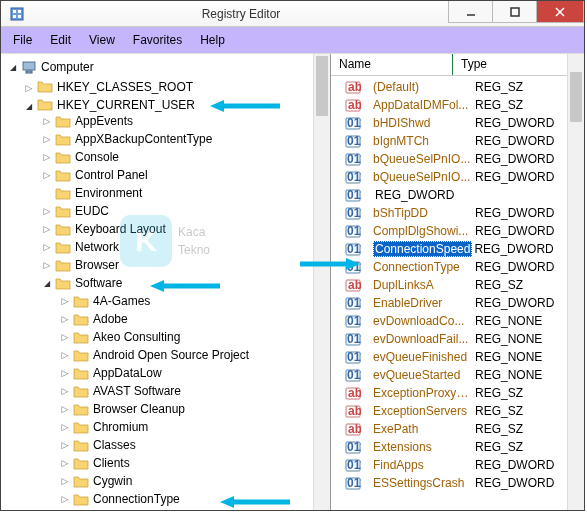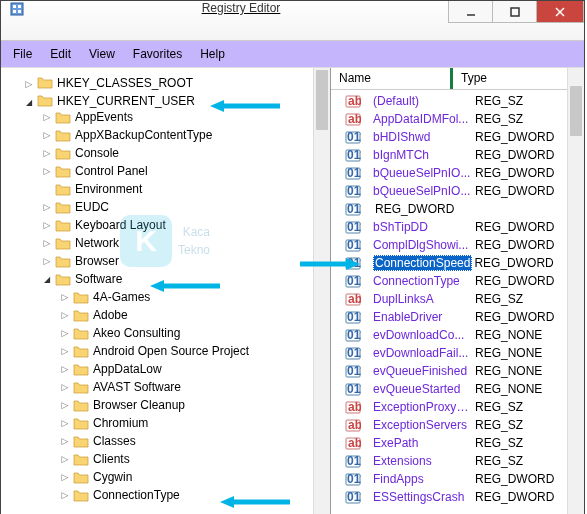--- a/index.html
+++ b/index.html
@@ -1,18 +1,18 @@
 <!DOCTYPE html>
 <html><head>
 <meta charset="utf-8">
 <style>
 * { box-sizing: border-box; margin: 0; padding: 0; font-family: "Segoe UI", Tahoma, sans-serif; font-size: 12px; }
 body { background: #fff; width: 587px; height: 514px; overflow: hidden; position: relative; }
 .window { width: 585px; border: 1px solid #444; background: #fff; position: relative; }
-.titlebar { height: 40px; background: linear-gradient(#fff,#f4f4f4); display: flex; align-items: flex-start; border-bottom: 1px solid #ccc; text-decoration: underline; }
+.titlebar { height: 26px; background: linear-gradient(#fff,#f4f4f4); display: flex; align-items: center; border-bottom: 1px solid #ccc; }
 .titlebar .appicon { width: 16px; height: 16px; margin: 0 8px; }
 .titlebar .title { flex: 1; text-align: center; color: #333; }
 .winbtns { display: flex; height: 100%; }
 .winbtn { width: 45px; height: 22px; border: 1px solid #bbb; border-top: none; display: flex; align-items: center; justify-content: center; background: #f8f8f8; margin-left: -1px; }
 .winbtn.close { background: #c9453d; color: #fff; width: 48px; }
 .winbtn.close svg path { stroke: #fff; }
 .menubar { display: flex; padding: 2px 4px; gap: 2px; background: #c4b5fd; border-bottom: 1px solid #ddd; }
 .menuitem { padding: 4px 8px; }
 .content { display: flex; height: 456px; }
 .treepane { width: 330px; border-right: 1px solid #999; position: relative; overflow: hidden; }
@@ -22,38 +22,38 @@
 .node .icon { width: 16px; height: 16px; margin-right: 4px; display: inline-flex; align-items: center; justify-content: center; }
 .node .label { color: #000; }
 .indent0 { padding-left: 2px; }
 .indent1 { padding-left: 18px; align-items: flex-end; }
 .indent2 { padding-left: 36px; }
 .indent3 { padding-left: 54px; }
 .folder { fill: #f9d472; stroke: #c99a2e; }
 .computer-icon rect { fill: #9fbbd8; stroke: #3a5b7d; }
 .listpane { flex: 1; position: relative; overflow: hidden; }
 .listheader { display: flex; height: 22px; border-bottom: 1px solid #ccc; background: #fff; }
-.col { padding: 3px 8px; border-right: 3px solid #15803d; }
+.col { padding: 3px 8px; border-right: 1px solid #15803d; }
 .col.name { width: 122px; }
 .col.type { flex: 1; }
 .rows { padding-top: 2px; }
 .row { display: flex; height: 18px; align-items: center; padding-left: 6px; }
 .row .vicon { width: 32px; height: 16px; margin-right: 4px; display: inline-flex; align-items: center; justify-content: center; }
-.row .vname { width: 100px; overflow: hidden; text-overflow: ellipsis; white-space: nowrap; color: #6d28d9; }
+.row .vname { width: 100px; overflow: hidden; text-overflow: ellipsis; white-space: nowrap; color: #a16207; }
 .row .vtype { color: #000; padding-left: 2px; }
 .row.selected .vname { background: #0a64c8; color: #fff; border: 1px dotted #fff; padding: 0 1px; width: auto; }
 .vscroll { position: absolute; top: 0; right: 0; bottom: 0; width: 17px; background: #f1f1f1; border-left: 1px solid #ddd; }
 .vscroll .thumb { position: absolute; left: 2px; right: 2px; background: #c8c8c8; border-radius: 1px; }
 .arrow { position: absolute; pointer-events: none; }
 .arrow svg { overflow: visible; }
 .arrow-line { stroke: #00b5e6; stroke-width: 5; }
 .arrow-head { fill: #00b5e6; }
 .watermark { position: absolute; left: 120px; top: 215px; opacity: 0.22; display: flex; align-items: center; gap: 6px; pointer-events:none;}
 .watermark .wbox { width: 52px; height: 52px; border-radius: 10px; background: #39c2e8; display: flex; align-items: center; justify-content: center; color: #fff; font-size: 30px; font-weight: bold; }
-.watermark .wtext { color: #0369a1; font-size: 18px; line-height: 18px; text-align: right; }
+.watermark .wtext { color: #000000; font-size: 18px; line-height: 18px; }
 .tri-right::before { content: "▷"; font-size: 9px; color: #777;}
 .tri-down::before { content: "◢"; font-size: 8px; color: #333; }
 </style>
 </head>
 <body>
 
 <div class="window">
   <div class="titlebar">
     <span class="appicon">
       <svg width="16" height="16">
@@ -88,20 +88,30 @@
     <div class="menuitem">File</div>
     <div class="menuitem">Edit</div>
     <div class="menuitem">View</div>
     <div class="menuitem">Favorites</div>
     <div class="menuitem">Help</div>
   </div>
 
   <div class="content">
     <div class="treepane">
       <div class="inner" id="tree-inner">
+          <div class="node indent0">
+            <span class="expander tri-down"></span>
+            <span class="icon">
+              <svg class="computer-icon" width="16" height="14">
+                <rect x="2" y="2" width="12" height="8" stroke-width="0.8"></rect>
+                <rect x="5" y="11" width="6" height="2" fill="#7a94b0"></rect>
+              </svg>
+            </span>
+            <span class="label">Computer</span>
+          </div>
           <div class="node indent1">
             <span class="expander tri-right"></span>
             <span class="icon">
               <svg width="16" height="14">
                 <path class="folder" d="M1 3 h4 l1.5 2 H15 v8 H1 z" stroke-width="0.7"></path>
               </svg>
             </span>
             <span class="label">HKEY_CLASSES_ROOT</span>
           </div>
           <div class="node indent1">

